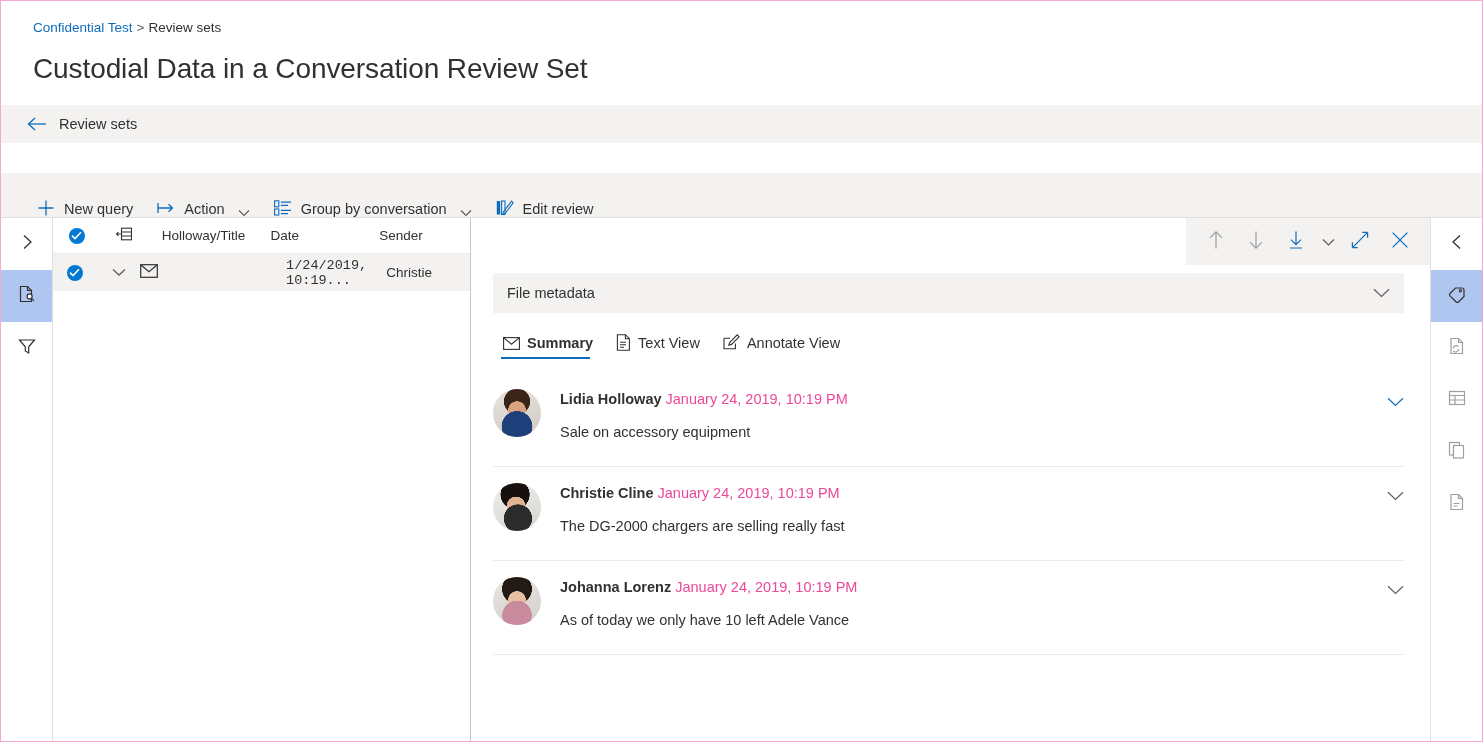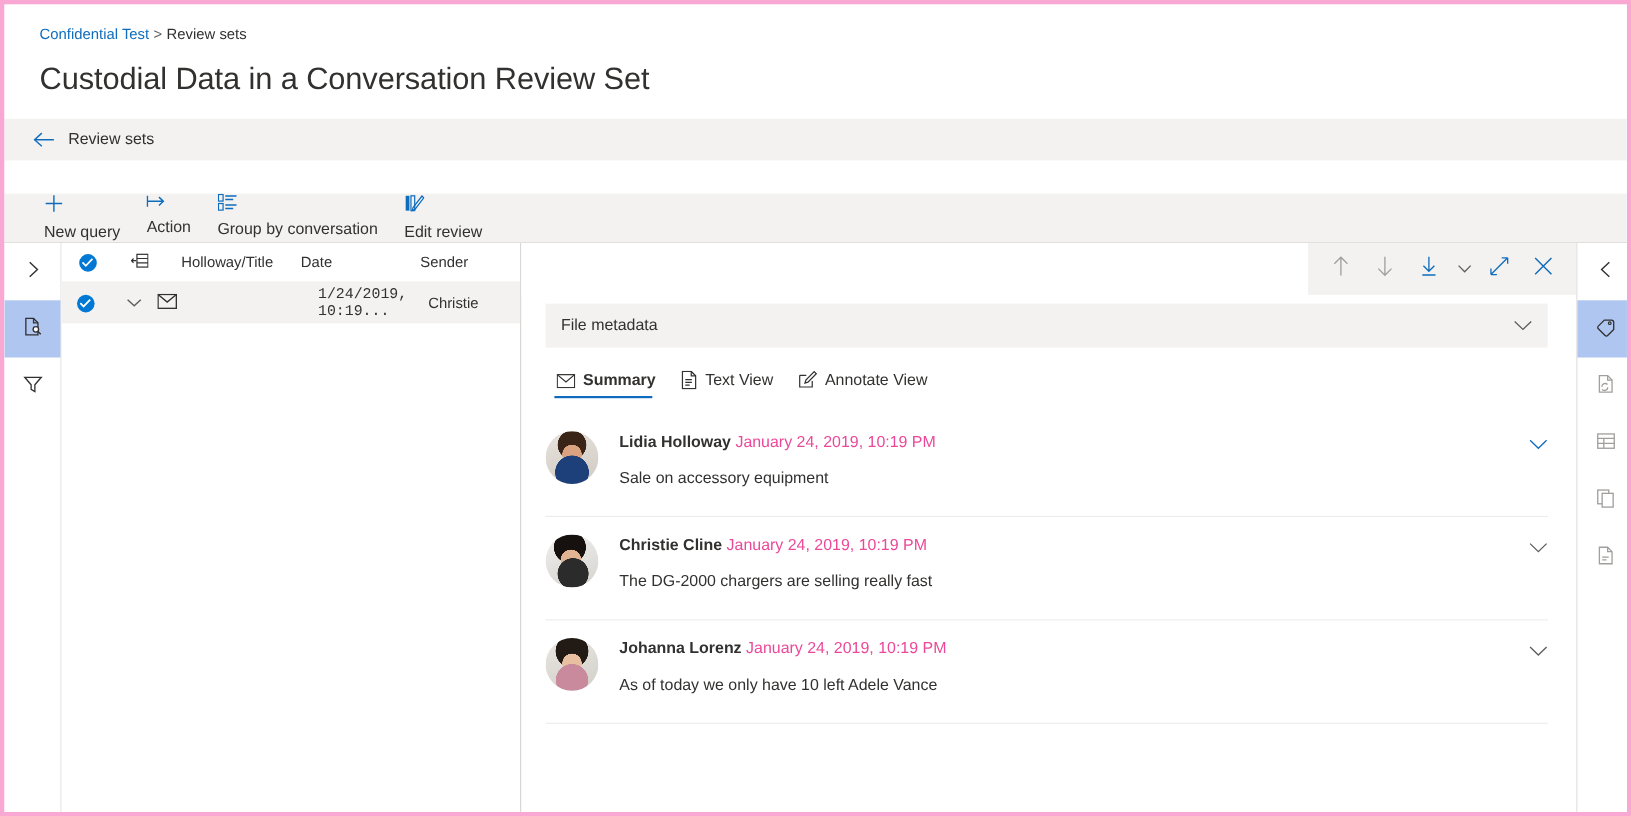--- a/index.html
+++ b/index.html
@@ -6,21 +6,21 @@
   html, body {
     width: 1483px; height: 742px;
     font-family: "Liberation Sans", sans-serif;
     background: #ffffff;
     color: #323130;
     overflow: hidden;
   }
   .app {
     position: relative;
     width: 1483px; height: 742px;
-    border: 4px solid #f9a8d4;
+    border: 1px solid #f9a8d4;
     background: #fff;
     overflow: hidden;
   }
 
   
   .header { padding: 18px 0 0 32px; background:#fff; height: 104px; }
   .breadcrumb { font-size: 13.5px; color: #605e5c; line-height: 18px; white-space: nowrap; }
   .breadcrumb .crumb-link { color: #0f6cbd; cursor: pointer; }
   .breadcrumb .crumb-sep { color: #605e5c; margin: 0 4px; }
   .breadcrumb .crumb-current { color: #323130; }
@@ -39,22 +39,22 @@
   .backbar .lbl { font-size: 14.5px; color: #323130; }
 
   .whitegap { height: 30px; background:#fff; }
 
   
   .cmdbar {
     height: 44px; background: #f3f2f1;
     display: flex; align-items: center; padding-left: 24px; gap: 0px;
   }
   .cmd {
-    display: flex; align-items: flex-start; gap: 9px;
-    padding: 0 12px; height: 44px; cursor: pointer; white-space: nowrap; flex-direction: column;
+    display: flex; align-items: flex-end; gap: 9px;
+    padding: 0 12px; height: 44px; cursor: pointer; white-space: nowrap;
   }
   .cmd .glyph { display:flex; align-items:center; justify-content:center; color:#0f6cbd; width:18px; height:18px; }
   .cmd .txt { font-size: 14.5px; color:#323130; }
   .cmd .chev { display:flex; align-items:center; color:#605e5c; margin-left: 4px; }
 
   
   .body {
     display: flex; height: 527px; width: 1481px;
     border-top: 1px solid #e1dfdd;
   }

